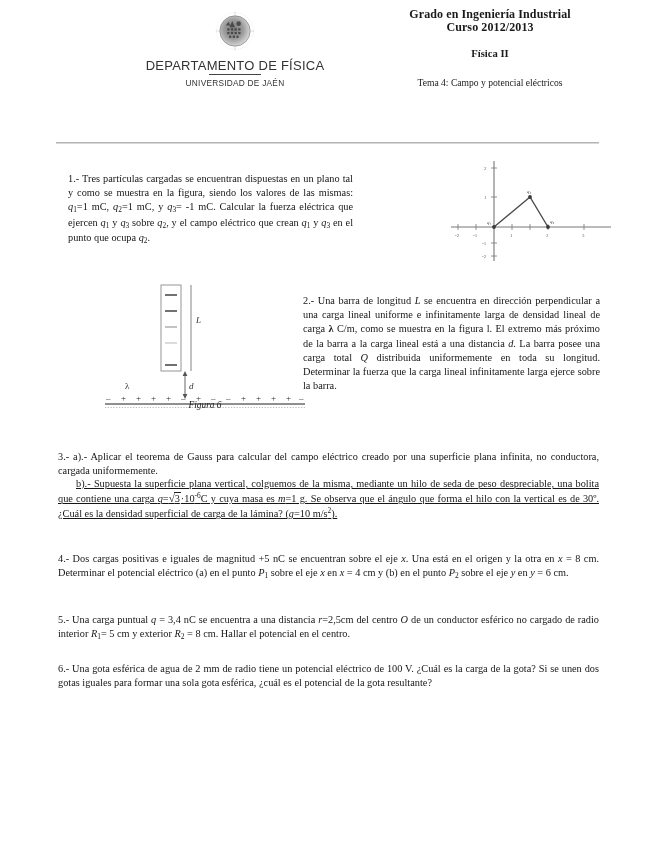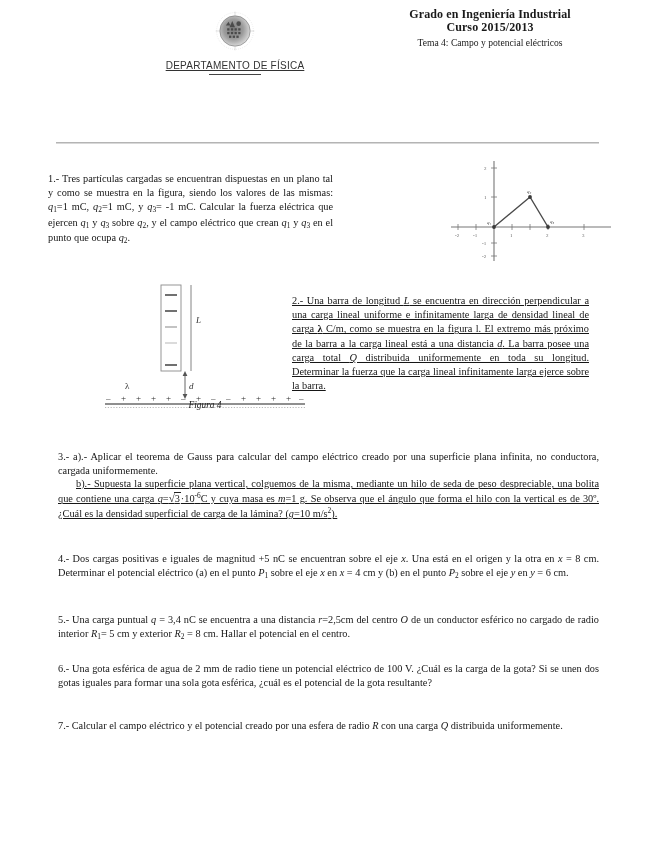--- a/index.html
+++ b/index.html
@@ -32,25 +32,24 @@
     text-align: center;
   }
   .seal {
     width: 46px;
     height: 46px;
     margin: 0 auto 6px auto;
     display: block;
   }
   .dept-lines {
     font-family: "Liberation Sans", sans-serif;
-    font-size: 10px;
+    font-size: 13px;
     letter-spacing: 0.25px;
     color: #333;
     line-height: 11px;
-    text-decoration: underline;
   }
   .uni-rule {
     width: 52px;
     height: 1px;
     background: #444;
     margin: 3px auto 3px auto;
   }
   .uni-line {
     font-family: "Liberation Sans", sans-serif;
     font-size: 8.3px;
@@ -70,40 +69,40 @@
     line-height: 13px;
     letter-spacing: 0.1px;
   }
   .rh-sub {
     font-weight: bold;
     font-size: 10.6px;
     margin-top: 14px;
   }
   .rh-topic {
     font-size: 9.6px;
-    margin-top: 3px;
+    margin-top: 18px;
   }
   .divider {
     position: absolute;
     left: 56px;
     top: 142px;
     width: 543px;
     height: 1px;
     background: #b4b4b4;
     box-shadow: 0 1px 0 #d8d8d8;
   }
   .prob {
     position: absolute;
     font-size: 10.3px;
     line-height: 14.2px;
     text-align: justify;
     color: #161616;
   }
-  .p1 { left: 48px; top: 172px; width: 285px; }
-  .p2 { left: 292px; top: 294px; width: 297px; text-decoration: underline; }
+  .p1 { left: 68px; top: 172px; width: 285px; }
+  .p2 { left: 303px; top: 294px; width: 297px; }
   .p3a { left: 58px; top: 450px; width: 541px; }
   .p3b { left: 58px; top: 477px; width: 541px; text-indent: 18px; text-decoration: underline; }
   .p4 { left: 58px; top: 552px; width: 541px; }
   .p5 { left: 58px; top: 613px; width: 541px; }
   .p6 { left: 58px; top: 662px; width: 541px; }
   .p7 { left: 58px; top: 719px; width: 541px; }
 
   i, .it { font-style: italic; }
   sub { font-size: 7.4px; vertical-align: baseline; position: relative; top: 2px; }
   sup { font-size: 7.4px; vertical-align: baseline; position: relative; top: -4px; }
@@ -179,25 +178,27 @@
         <g stroke="#9a9a9a" stroke-width="0.7">
           <line x1="50" y1="8" x2="50" y2="15"></line>
           <line x1="50" y1="85" x2="50" y2="92"></line>
           <line x1="8" y1="50" x2="15" y2="50"></line>
           <line x1="85" y1="50" x2="92" y2="50"></line>
         </g>
       </svg>
 
       <div class="dept-lines">DEPARTAMENTO DE FÍSICA</div>
       <div class="uni-rule"></div>
+      <div class="uni-line">UNIVERSIDAD DE JAÉN</div>
     </div>
 
     <div class="right-head">
       <div class="rh-bold">Grado en Ingeniería Industrial</div>
-      <div class="rh-bold">Curso 2015/2013</div>
+      <div class="rh-bold">Curso 2012/2013</div>
+      <div class="rh-sub">Física II</div>
       <div class="rh-topic">Tema 4: Campo y potencial eléctricos</div>
     </div>
   </div>
 
   <div class="divider"></div>
 
   <div class="prob p1">
     1.- Tres partículas cargadas se encuentran dispuestas en un plano tal y como se muestra en la figura, siendo los valores de las mismas: <i>q</i><sub>1</sub>=1 mC, <i>q</i><sub>2</sub>=1 mC, y <i>q</i><sub>3</sub>= -1 mC. Calcular la fuerza eléctrica que ejercen <i>q</i><sub>1</sub> y <i>q</i><sub>3</sub> sobre <i>q</i><sub>2</sub>, y el campo eléctrico que crean <i>q</i><sub>1</sub> y <i>q</i><sub>3</sub> en el punto que ocupa <i>q</i><sub>2</sub>.
   </div>
 
@@ -287,38 +288,35 @@
         <text x="106" y="118">–</text>
         <text x="121" y="118">–</text>
       <text x="136" y="118">+</text>
         <text x="151" y="118">+</text>
         <text x="166" y="118">+</text>
       <text x="181" y="118">+</text>
         <text x="194" y="118">–</text>
     </g>
   </svg>
 
-  <div class="fig-caption">Figura 4</div>
+  <div class="fig-caption">Figura 6</div>
 
   <div class="prob p3a">
     3.- a).- Aplicar el teorema de Gauss para calcular del campo eléctrico creado por una superficie plana infinita, no conductora, cargada uniformemente.
   </div>
   <div class="prob p3b">
     b).- Supuesta la superficie plana vertical, colguemos de la misma, mediante un hilo de seda de peso despreciable, una bolita que contiene una carga <i>q</i>=<span style="font-size:11px;">√</span><span class="sqrt">3</span>·10<sup>-6</sup>C y cuya masa es <i>m</i>=1 g. Se observa que el ángulo que forma el hilo con la vertical es de 30º. ¿Cuál es la densidad superficial de carga de la lámina? (<i>g</i>=10 m/s<sup>2</sup>).
   </div>
 
   <div class="prob p4">
     4.- Dos cargas positivas e iguales de magnitud +5 nC se encuentran sobre el eje <i>x</i>. Una está en el origen y la otra en <i>x</i> = 8 cm. Determinar el potencial eléctrico (a) en el punto <i>P</i><sub>1</sub> sobre el eje <i>x</i> en <i>x</i> = 4 cm y (b) en el punto <i>P</i><sub>2</sub> sobre el eje <i>y</i> en <i>y</i> = 6 cm.
   </div>
 
   <div class="prob p5">
     5.- Una carga puntual <i>q</i> = 3,4 nC se encuentra a una distancia <i>r</i>=2,5cm del centro <i>O</i> de un conductor esférico no cargado de radio interior <i>R</i><sub>1</sub>= 5 cm y exterior <i>R</i><sub>2</sub> = 8 cm. Hallar el potencial en el centro.
   </div>
 
   <div class="prob p6">
     6.- Una gota esférica de agua de 2 mm de radio tiene un potencial eléctrico de 100 V. ¿Cuál es la carga de la gota? Si se unen dos gotas iguales para formar una sola gota esférica, ¿cuál es el potencial de la gota resultante?
   </div>
 
-  <div class="prob p7">
-    7.- Calcular el campo eléctrico y el potencial creado por una esfera de radio <i>R</i> con una carga <i>Q</i> distribuida uniformemente.
-  </div>
 
 </div>
 
 </body></html>

